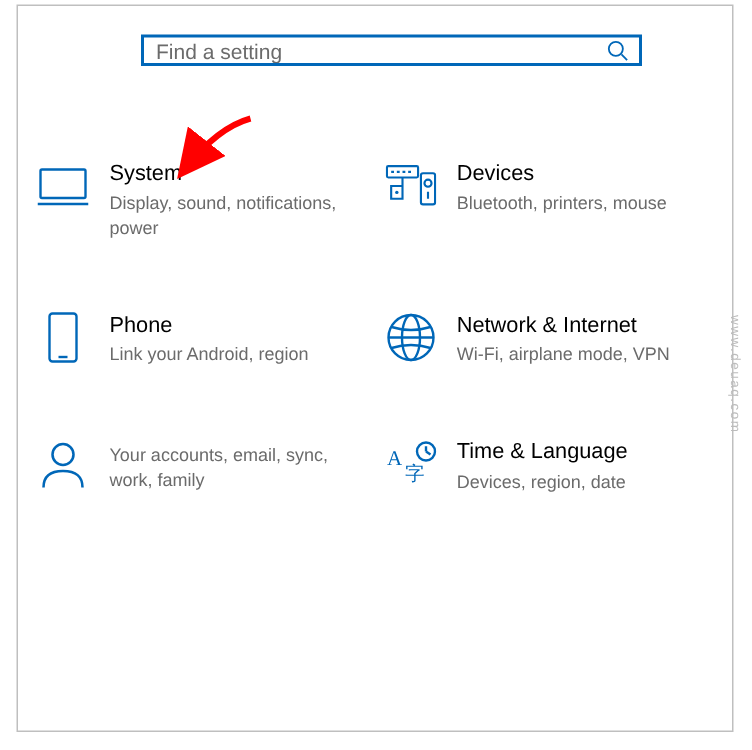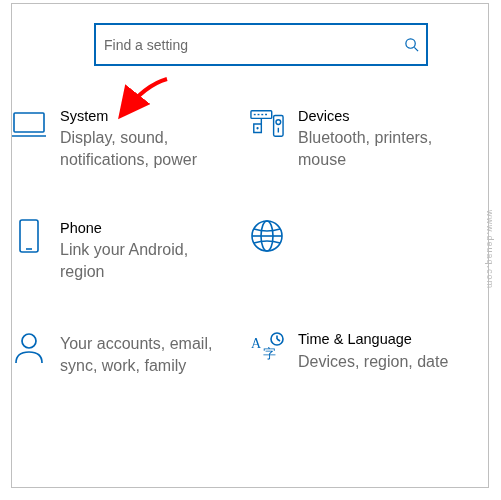--- a/index.html
+++ b/index.html
@@ -13,21 +13,21 @@
   }
   .border-frame {
     position: absolute;
     left: 11px; top: 3px; right: 12px; bottom: 12px;
     border: 1px solid #bfbfbf;
     pointer-events: none;
   }
   .search-row {
     position: absolute;
     left: 94px; top: 23px;
-    width: 334px; height: 43px;
+    width: 334px; height: 21px;
     border: 2px solid #0067b8;
     display: flex;
     align-items: center;
   }
   .search-input {
     flex: 1;
     border: none;
     outline: none;
     font-size: 14px;
     color: #555;
@@ -36,21 +36,21 @@
     height: 100%;
   }
   .search-input::placeholder { color: #6b6b6b; }
   .search-icon {
     width: 30px; height: 100%;
     display: flex; align-items: center; justify-content: center;
     color: #0067b8;
   }
   .grid {
     position: absolute;
-    left: 12px; right: 25px;
+    left: 25px; right: 25px;
     top: 105px;
     display: grid;
     grid-template-columns: 1fr 1fr;
     row-gap: 44px;
     column-gap: 12px;
   }
   .tile {
     display: flex;
     align-items: flex-start;
     gap: 14px;
@@ -65,21 +65,21 @@
     align-items: center;
     justify-content: center;
   }
   .tile-text { flex: 1; padding-top: 1px; }
   .tile-title {
     font-size: 14.5px;
     color: #000;
     line-height: 1.2;
   }
   .tile-desc {
-    font-size: 16px;
+    font-size: 12px;
     color: #6b6b6b;
     line-height: 1.35;
     margin-top: 2px;
     max-width: 170px;
   }
   .arrow {
     position: absolute;
     left: 115px; top: 75px;
     width: 56px; height: 46px;
     pointer-events: none;
@@ -166,20 +166,24 @@
   <div class="tile">
     <span class="tile-icon">
       <svg width="34" height="34" viewBox="0 0 34 34" fill="none" stroke="currentColor" stroke-width="1.6">
         <circle cx="17" cy="17" r="15"></circle>
         <ellipse cx="17" cy="17" rx="6" ry="15"></ellipse>
         <line x1="2" y1="17" x2="32" y2="17"></line>
         <path d="M4 10 Q17 14 30 10"></path>
           <path d="M4 24 Q17 20 30 24"></path>
       </svg>
     </span>
+    <div class="tile-text">
+      <div class="tile-title">Network &amp; Internet</div>
+      <div class="tile-desc">Wi-Fi, airplane mode, VPN</div>
+    </div>
   </div>
 
 
 
   <div class="tile">
     <span class="tile-icon">
       <svg width="32" height="34" viewBox="0 0 32 34" fill="none" stroke="currentColor" stroke-width="1.7">
         <circle cx="16" cy="11" r="7"></circle>
         <path d="M3 33 Q3 22 16 22 Q29 22 29 33"></path>
       </svg>

